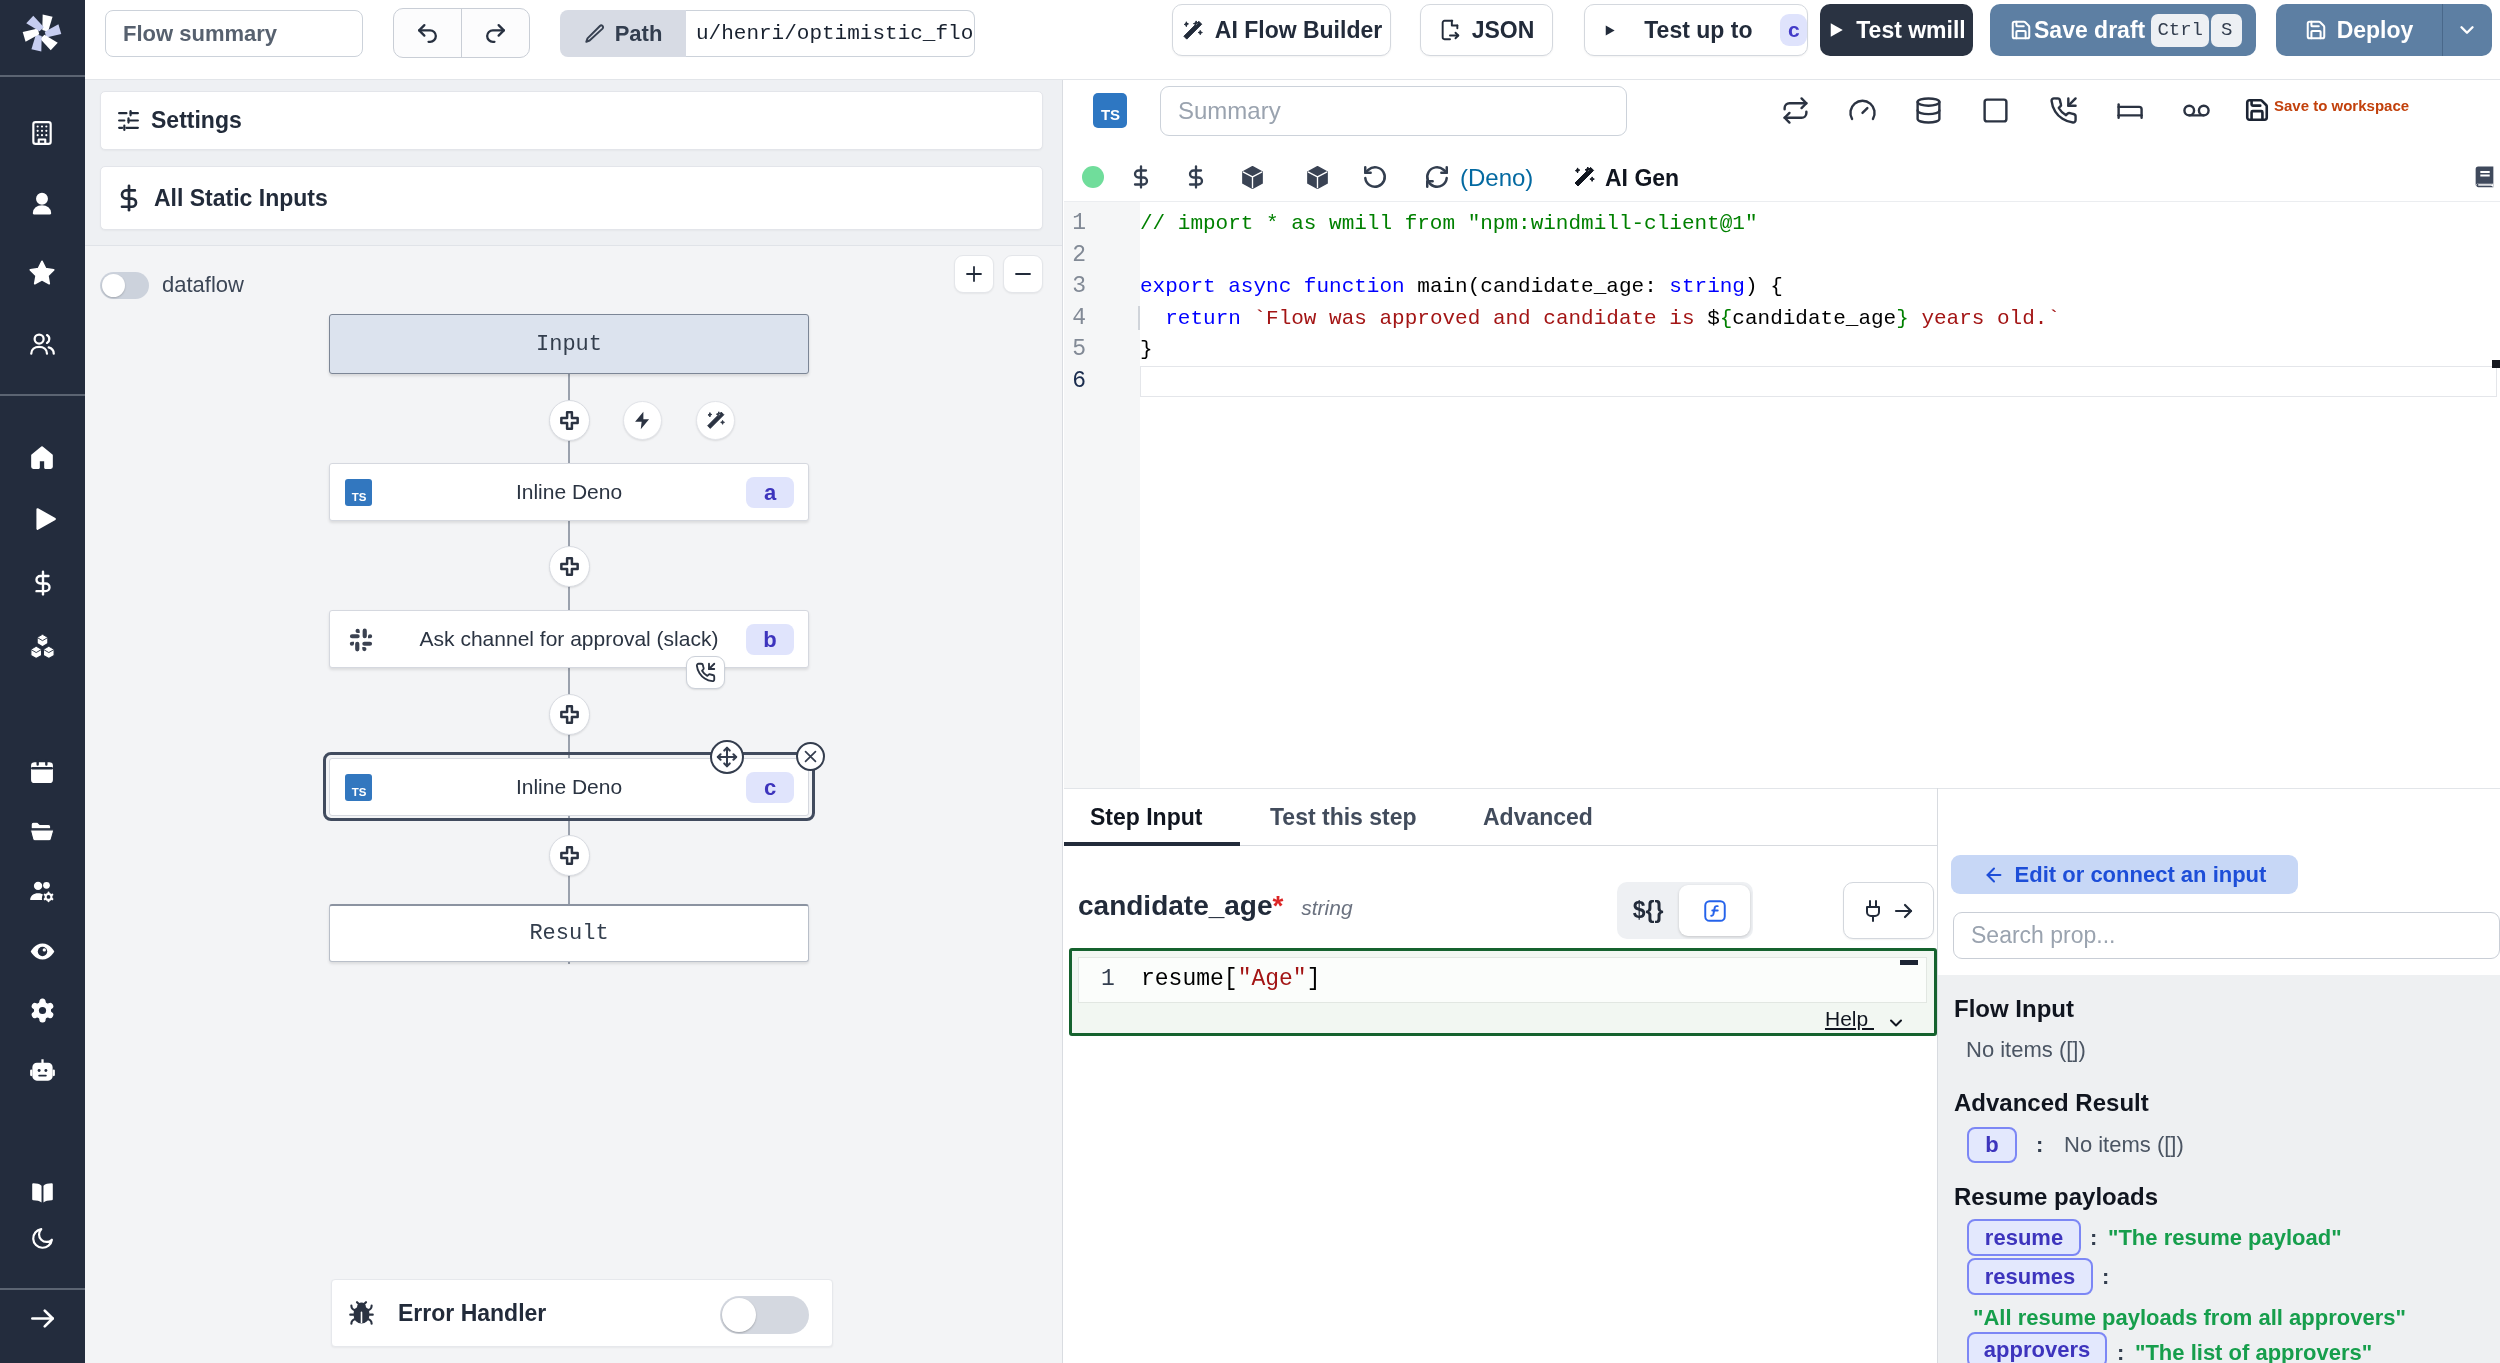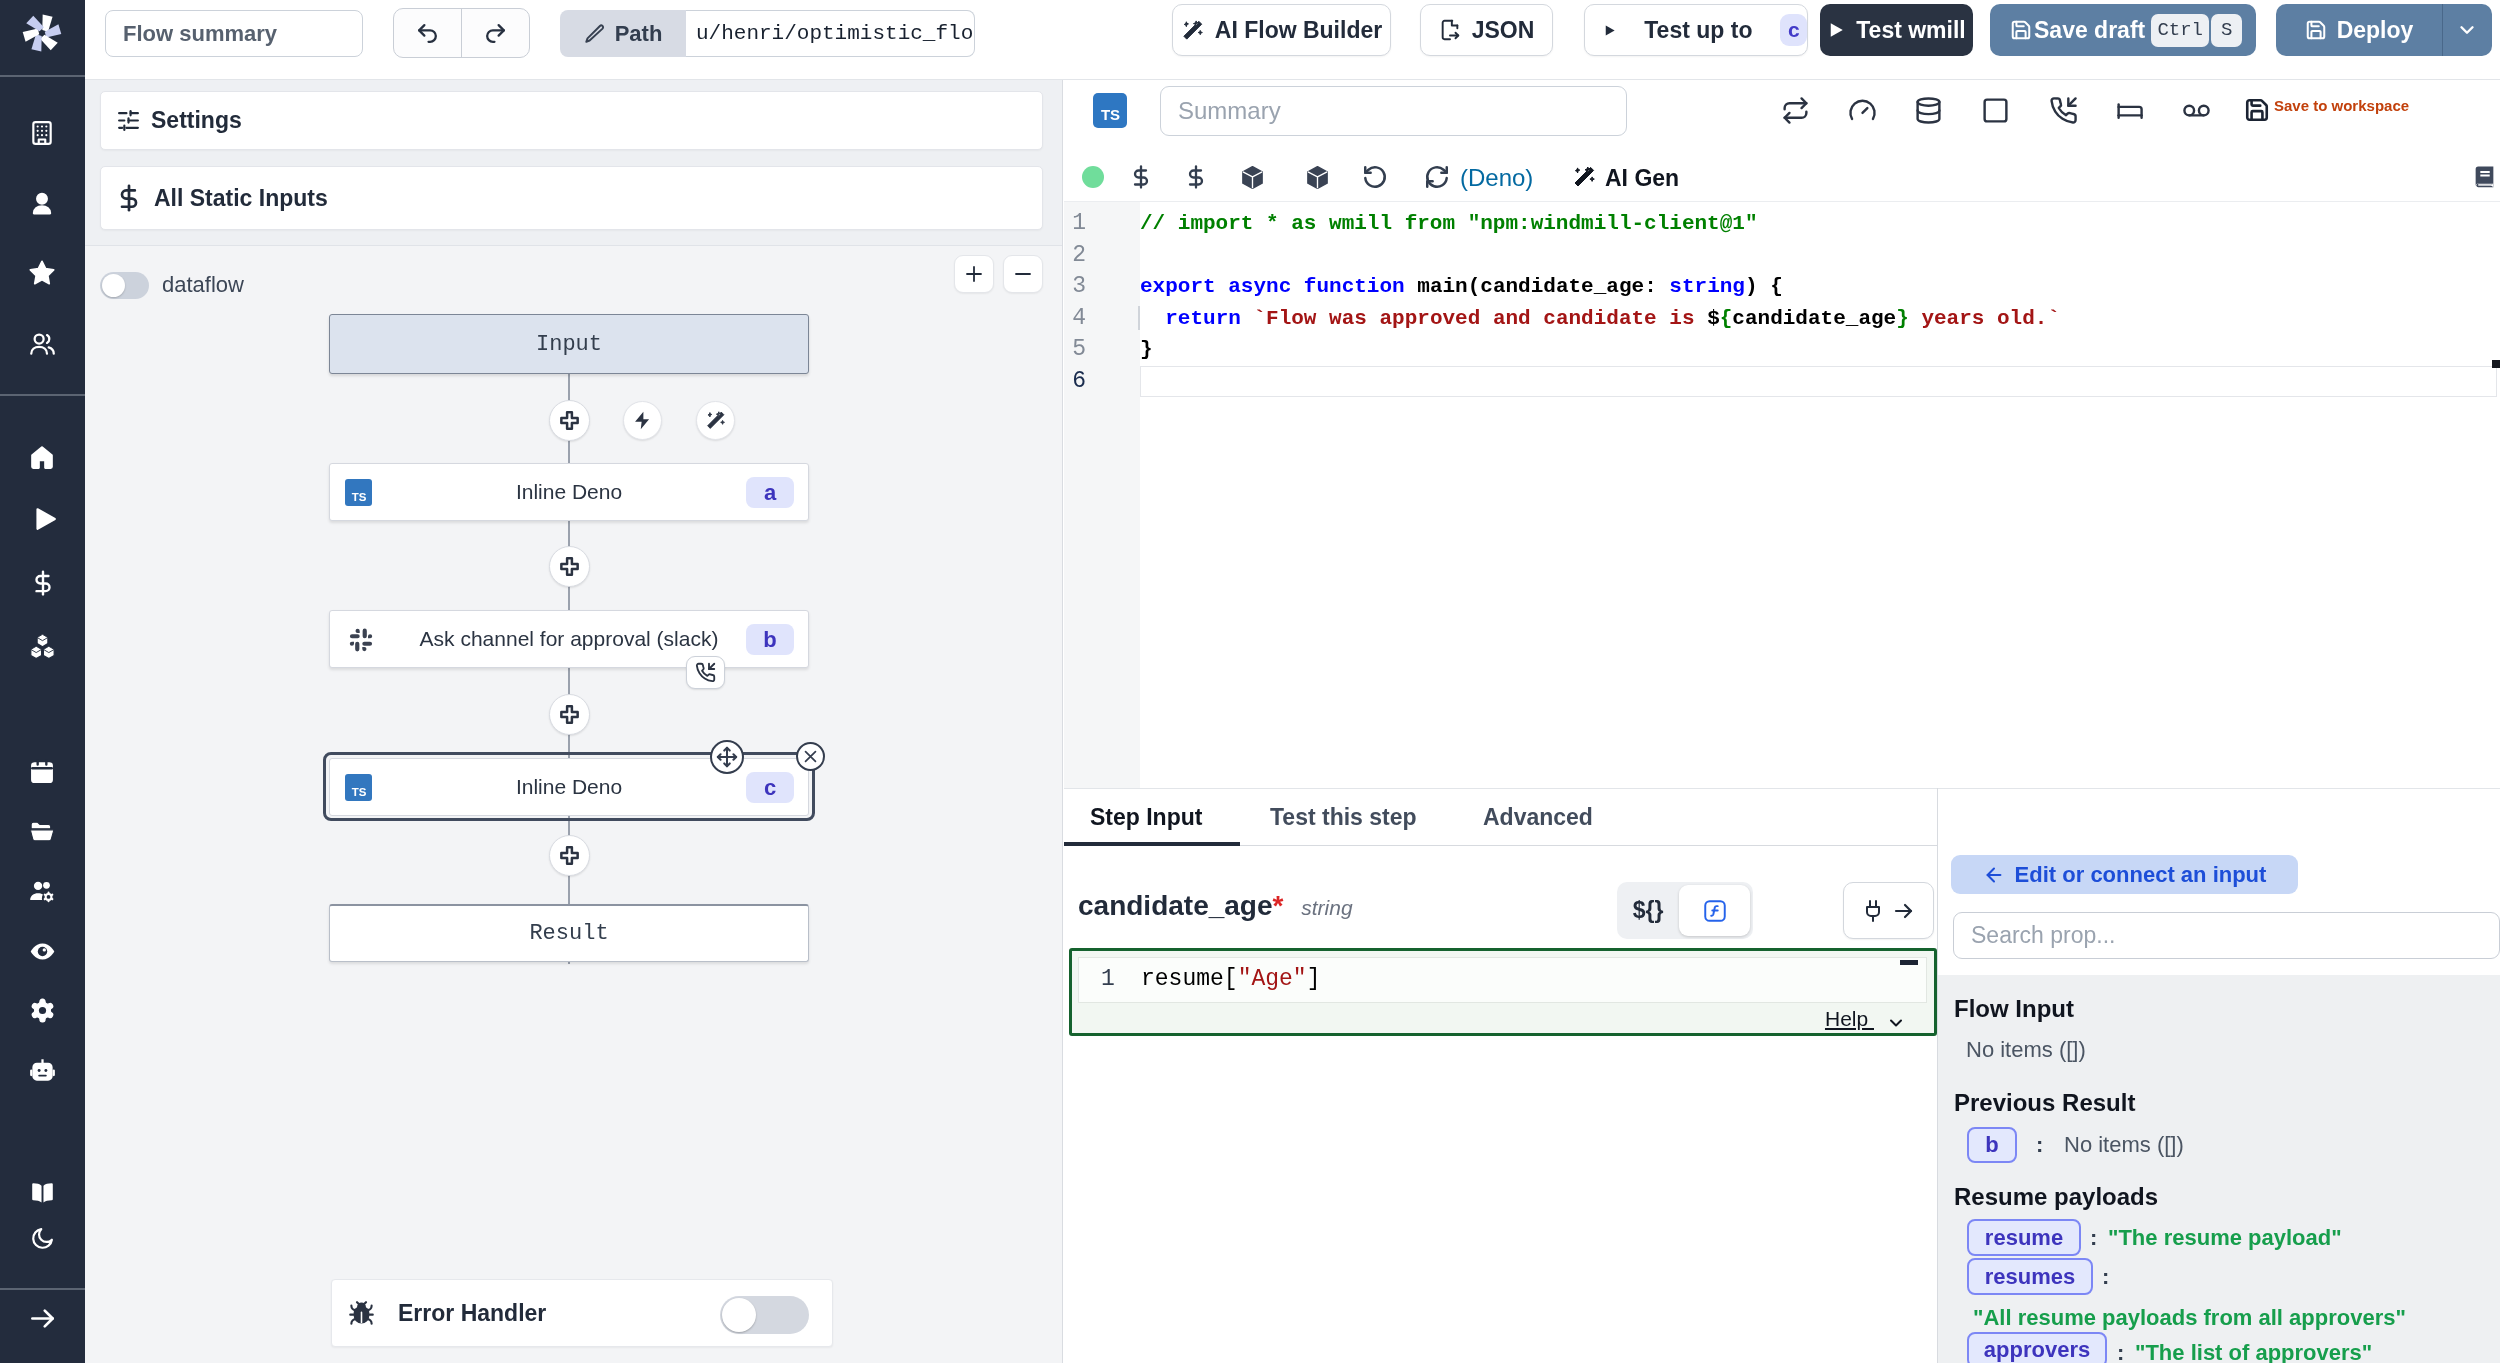--- a/index.html
+++ b/index.html
@@ -443,21 +443,21 @@
   <div class="abs mono" id="code" style="left:0;top:122px;width:1436px;height:586px;background:#fff;font-size:21px;">
     <div class="abs" style="left:0;top:0;width:76px;height:586px;background:#f5f6f7;"></div>
     <div class="abs" style="left:0;top:6px;width:22px;height:580px;color:#828a96;text-align:right;font-size:23px;">
           <div style="height:31.5px;line-height:31.5px;">1</div>
           <div style="height:31.5px;line-height:31.5px;">2</div>
           <div style="height:31.5px;line-height:31.5px;">3</div>
           <div style="height:31.5px;line-height:31.5px;">4</div>
           <div style="height:31.5px;line-height:31.5px;">5</div>
           <div style="height:31.5px;line-height:31.5px;color:#1a2c4e;">6</div>
         </div>
-    <div class="abs" style="left:76px;top:6px;width:1360px;height:580px;color:#000;font-weight:bold;">
+    <div class="abs" style="left:76px;top:6px;width:1360px;height:580px;color:#000;">
           <div class="cl" style="color:#008000;">// import * as wmill from "npm:windmill-client@1"</div>
           <div class="cl"></div>
           <div class="cl"><span style="color:#0000ff;">export</span>&nbsp;<span style="color:#0000ff;">async</span>&nbsp;<span style="color:#0000ff;">function</span>&nbsp;main(candidate_age:&nbsp;<span style="color:#0000ff;">string</span>)&nbsp;{</div>
           <div class="cl">&nbsp;&nbsp;<span style="color:#0000ff;">return</span>&nbsp;<span style="color:#a31515;">`Flow was approved and candidate is&nbsp;</span>$<span style="color:#008000;">{</span>candidate_age<span style="color:#008000;">}</span><span style="color:#a31515;">&nbsp;years old.`</span></div>
           <div class="cl">}</div>
           <div class="cl" style="border:1.5px solid #e4e6ea;width:1357px;"></div>
         </div>
     <div class="abs" style="left:74px;top:104px;width:1.5px;height:24px;background:#d0d4da;"></div>
     <div class="abs" style="left:1428px;top:158px;width:8px;height:8px;background:#15181e;"></div>
   </div>
@@ -512,21 +512,21 @@
     <svg class="ic" width="22" height="22" viewBox="0 0 24 24" fill="none" stroke="#1d4ed8" stroke-width="2.2" stroke-linecap="round" stroke-linejoin="round">
           <path d="M19 12H5"></path>
           <path d="m12 19-7-7 7-7"></path>
         </svg>
     <span style="font-size:22px;font-weight:600;color:#1d4ed8;">Edit or connect an input</span>
   </div>
   <div class="abs flexc" style="left:889px;top:832px;width:547px;height:47px;background:#fff;border:1px solid #c9ced6;border-radius:9px;padding-left:17px;color:#9aa3af;font-size:23px;">Search prop...</div>
 
   <div class="abs" style="left:890px;top:915px;font-size:24px;font-weight:700;color:#10151f;">Flow Input</div>
   <div class="abs" style="left:902px;top:957px;font-size:22px;color:#4b5563;">No items ([])</div>
-  <div class="abs" style="left:890px;top:1009px;font-size:24px;font-weight:700;color:#10151f;">Previous Result</div>
+  <div class="abs" style="left:890px;top:1009px;font-size:24px;font-weight:700;color:#10151f;">Advanced Result</div>
   <div class="abs flexc" style="left:903px;top:1047px;width:50px;height:36px;background:#e3e8fd;border:2px solid #7c87f5;border-radius:8px;justify-content:center;font-size:22px;font-weight:700;color:#3d34bd;">b</div>
   <div class="abs" style="left:972px;top:1052px;font-size:22px;font-weight:700;color:#333e4f;">:</div>
   <div class="abs" style="left:1000px;top:1052px;font-size:22px;color:#4b5563;">No items ([])</div>
   <div class="abs" style="left:890px;top:1103px;font-size:24px;font-weight:700;color:#10151f;">Resume payloads</div>
   <div class="abs flexc" style="left:903px;top:1139px;width:114px;height:37px;background:#e3e8fd;border:2px solid #7c87f5;border-radius:8px;justify-content:center;font-size:22px;font-weight:700;color:#3d34bd;">resume</div>
   <div class="abs" style="left:1026px;top:1145px;font-size:22px;font-weight:700;color:#333e4f;">:</div>
   <div class="abs" style="left:1044px;top:1145px;font-size:22px;font-weight:700;color:#169e4c;">"The resume payload"</div>
   <div class="abs flexc" style="left:903px;top:1178px;width:126px;height:37px;background:#e3e8fd;border:2px solid #7c87f5;border-radius:8px;justify-content:center;font-size:22px;font-weight:700;color:#3d34bd;">resumes</div>
   <div class="abs" style="left:1038px;top:1184px;font-size:22px;font-weight:700;color:#333e4f;">:</div>
   <div class="abs" style="left:909px;top:1225px;font-size:22px;font-weight:700;color:#169e4c;">"All resume payloads from all approvers"</div>

